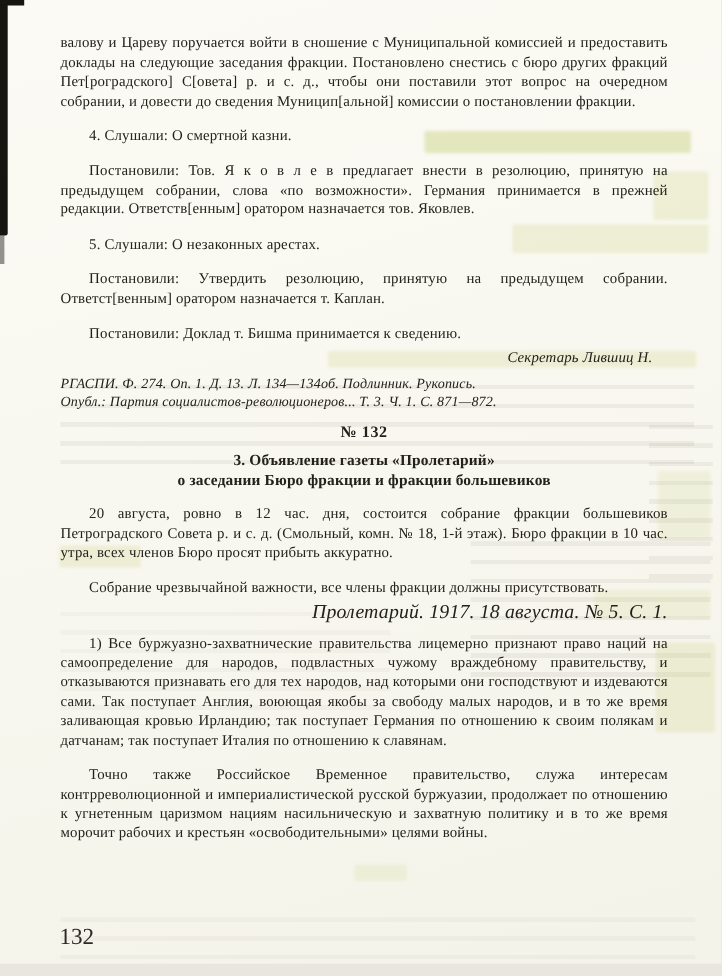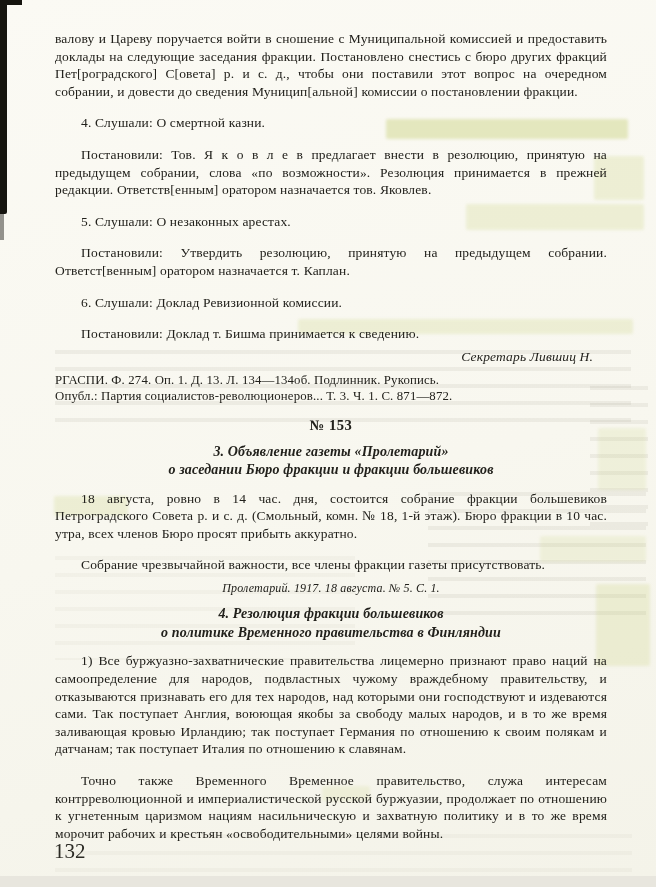--- a/index.html
+++ b/index.html
@@ -17,26 +17,26 @@
     padding-left:44px;
   }
   .content {
     position:absolute; left:55px; top:30px; width:552px;
     font-size:13.5px; line-height:17.6px;
     text-align:justify; letter-spacing:0.15px;
   }
   .para { text-indent:26px; margin-top:14px; }
   .no-indent { text-indent:0; margin-top:0; }
   .signature { margin-top:5px; text-align:right; font-style:italic; padding-right:14px; }
-  .refs { margin-top:8px; font-size:12.8px; line-height:15.8px; text-align:left; }
+  .refs { margin-top:8px; font-style:italic; font-size:12.8px; line-height:15.8px; text-align:left; }
   .doc-number { margin-top:12px; text-align:center; font-size:14.6px; font-weight:bold; letter-spacing:0.5px; }
-  .doc-title { margin-top:8px; text-align:center; font-size:14px; font-weight:bold; font-style:italic; line-height:18.5px; text-indent:0; }
+  .doc-title { margin-top:8px; text-align:center; font-size:14px; font-weight:bold; line-height:18.5px; text-indent:0; }
   .doc-title span { display:block; }
   .first-para { margin-top:10px; }
-  .source { margin-top:6px; font-style:italic; font-size:12px; text-align:center; }
+  .source { margin-top:6px; font-style:italic; font-size:18px; text-align:right; }
   .page-number { position:absolute; left:54px; top:839px; font-size:21px; color:#2b2a24; }
 
   
   .artifact { position:absolute; pointer-events:none; }
   .edge-bar { left:0; top:0; width:7px; height:214px; background:#16150f; border-radius:0 0 2px 0; }
   .edge-tip { left:0; top:214px; width:4px; height:26px; background:rgba(22,21,15,0.45); }
   .corner-mark { left:0; top:0; width:22px; height:5px; background:#16150f; }
 
   
   .ghost { position:absolute; pointer-events:none; }
@@ -72,46 +72,41 @@
   <div class="ghost g-text o30" style="left:55px;top:556px;width:300px;height:104px;"></div>
   <div class="ghost g-green o30" style="left:596px;top:584px;width:54px;height:82px;"></div>
   <div class="ghost g-green o20" style="left:322px;top:786px;width:48px;height:15px;"></div>
   <div class="ghost g-text o30" style="left:55px;top:834px;width:577px;height:44px;"></div>
 
   <div class="content">
 
     <p class="para no-indent">валову и Цареву поручается войти в сношение с Муниципальной комиссией и предоставить доклады на следующие заседания фракции. Постановлено снестись с бюро других фракций Пет[роградского] С[овета] р. и с. д., чтобы они поставили этот вопрос на очередном собрании, и довести до сведения Муницип[альной] комиссии о постановлении фракции.</p>
 
     <p class="para">4. Слушали: О смертной казни.</p>
-    <p class="para">Постановили: Тов. Я к о в л е в предлагает внести в резолюцию, принятую на предыдущем собрании, слова «по возможности». Резолюция принимается в прежней редакции. Ответств[енным] оратором назначается тов. Яковлев.</p>
+    <p class="para">Постановили: Тов. Я к о в л е в предлагает внести в резолюцию, принятую на предыдущем собрании, слова «по возможности». Германия принимается в прежней редакции. Ответств[енным] оратором назначается тов. Яковлев.</p>
     <p class="para">5. Слушали: О незаконных арестах.</p>
     <p class="para">Постановили: Утвердить резолюцию, принятую на предыдущем собрании. Ответст[венным] оратором назначается т. Каплан.</p>
-    <p class="para">6. Слушали: Доклад Ревизионной комиссии.</p>
     <p class="para">Постановили: Доклад т. Бишма принимается к сведению.</p>
 
     <p class="signature">Секретарь Лившиц Н.</p>
 
     <div class="refs">
       <p>РГАСПИ. Ф. 274. Оп. 1. Д. 13. Л. 134—134об. Подлинник. Рукопись.</p>
       <p>Опубл.: Партия социалистов-революционеров... Т. 3. Ч. 1. С. 871—872.</p>
     </div>
 
-    <p class="doc-number">№ 153</p>
+    <p class="doc-number">№ 132</p>
     <div class="doc-title">
       <span>3. Объявление газеты «Пролетарий»</span>
       <span>о заседании Бюро фракции и фракции большевиков</span>
     </div>
-    <p class="para first-para">18 августа, ровно в 14 час. дня, состоится собрание фракции большевиков Петроградского Совета р. и с. д. (Смольный, комн. № 18, 1-й этаж). Бюро фракции в 10 час. утра, всех членов Бюро просят прибыть аккуратно.</p>
-    <p class="para">Собрание чрезвычайной важности, все члены фракции газеты присутствовать.</p>
+    <p class="para first-para">20 августа, ровно в 12 час. дня, состоится собрание фракции большевиков Петроградского Совета р. и с. д. (Смольный, комн. № 18, 1-й этаж). Бюро фракции в 10 час. утра, всех членов Бюро просят прибыть аккуратно.</p>
+    <p class="para">Собрание чрезвычайной важности, все члены фракции должны присутствовать.</p>
     <p class="source">Пролетарий. 1917. 18 августа. № 5. С. 1.</p>
 
-    <div class="doc-title">
-      <span>4. Резолюция фракции большевиков</span>
-      <span>о политике Временного правительства в Финляндии</span>
-    </div>
     <p class="para first-para">1) Все буржуазно-захватнические правительства лицемерно признают право наций на самоопределение для народов, подвластных чужому враждебному правительству, и отказываются признавать его для тех народов, над которыми они господствуют и издеваются сами. Так поступает Англия, воюющая якобы за свободу малых народов, и в то же время заливающая кровью Ирландию; так поступает Германия по отношению к своим полякам и датчанам; так поступает Италия по отношению к славянам.</p>
-    <p class="para">Точно также Временного Временное правительство, служа интересам контрреволюционной и империалистической русской буржуазии, продолжает по отношению к угнетенным царизмом нациям насильническую и захватную политику и в то же время морочит рабочих и крестьян «освободительными» целями войны.</p>
+    <p class="para">Точно также Российское Временное правительство, служа интересам контрреволюционной и империалистической русской буржуазии, продолжает по отношению к угнетенным царизмом нациям насильническую и захватную политику и в то же время морочит рабочих и крестьян «освободительными» целями войны.</p>
 
   </div>
 
   <p class="page-number">132</p>
 
 </div>
 
 </body></html>

